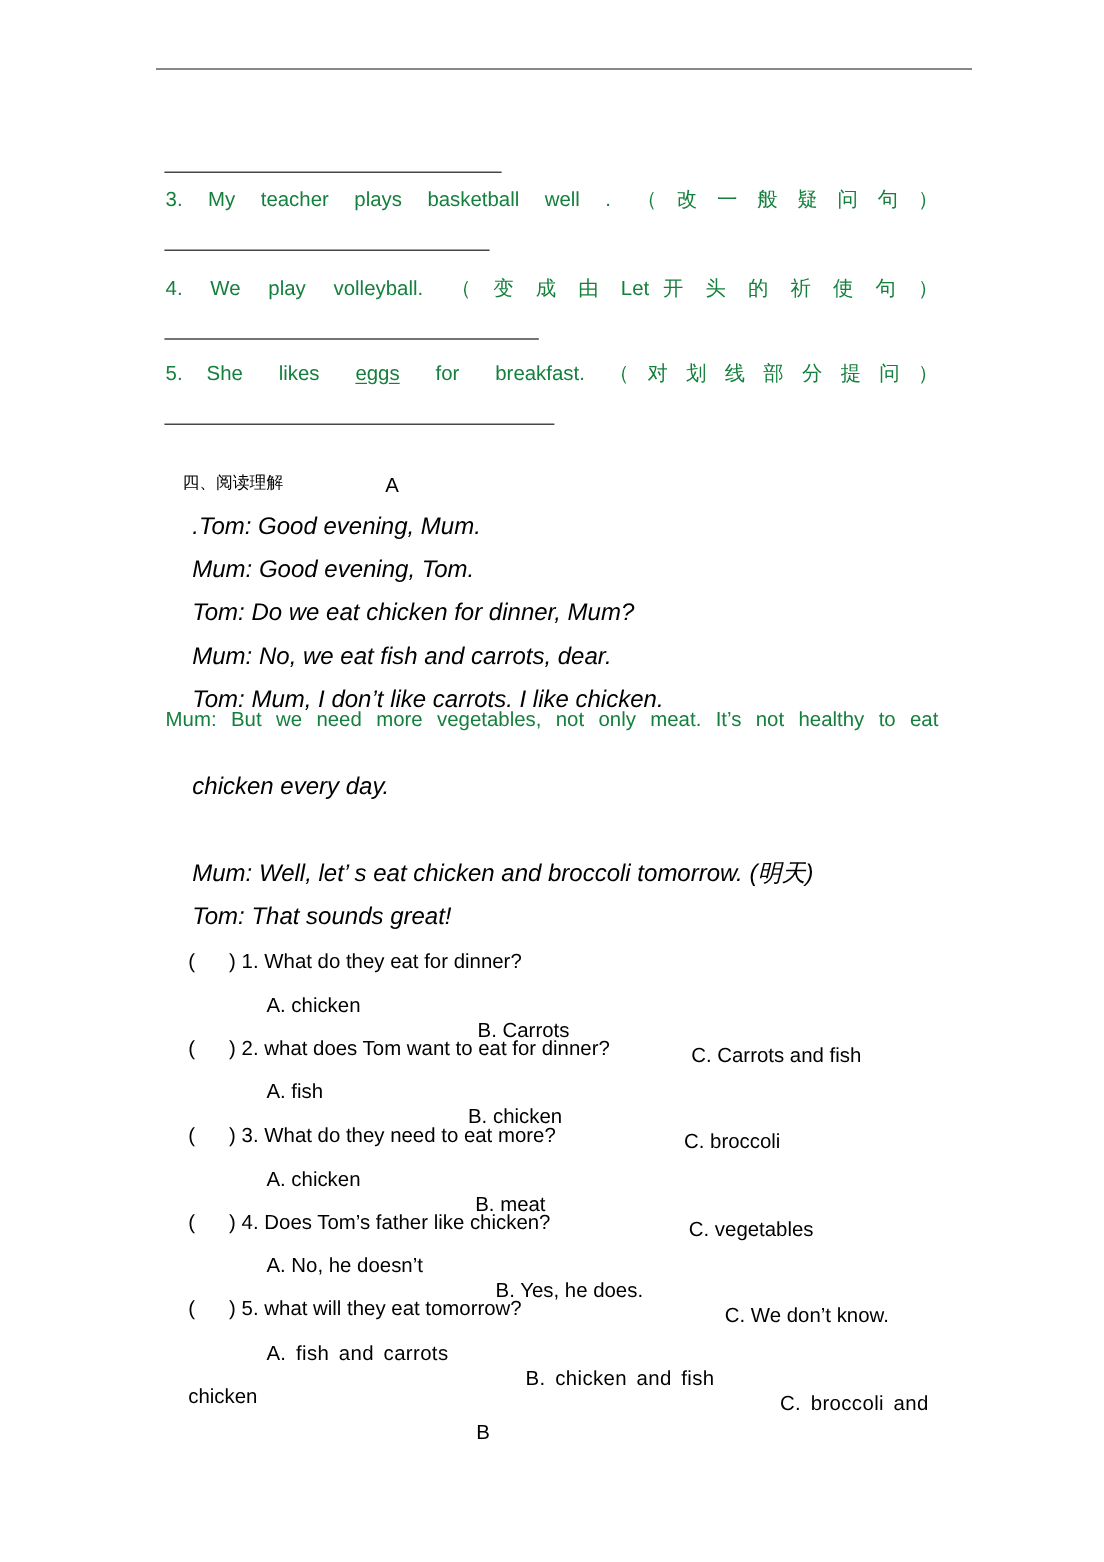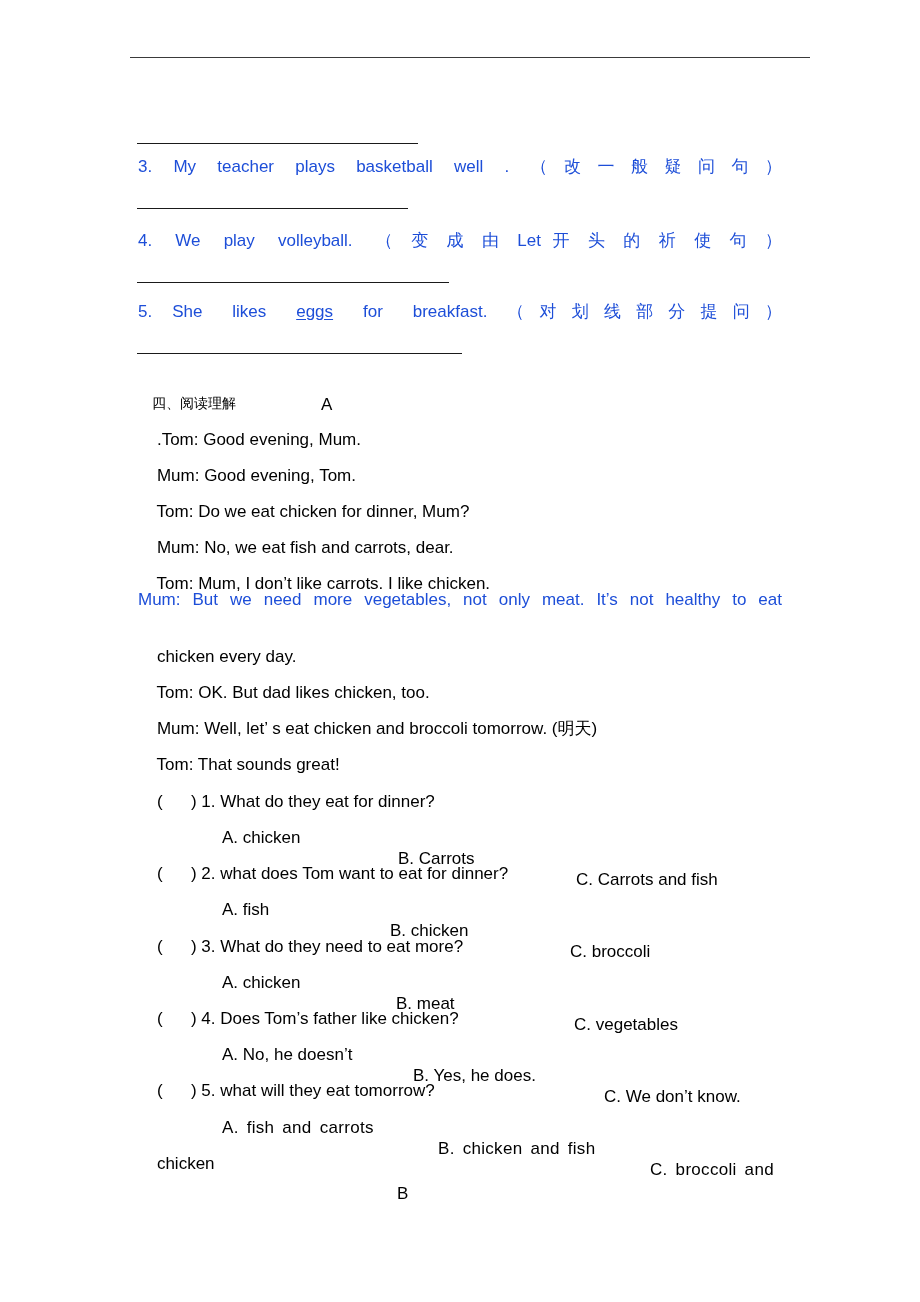--- a/index.html
+++ b/index.html
@@ -51,35 +51,36 @@
 
   
   .just-line {
     position: absolute;
     left: 138px;
     width: 644px;
     font-size: 17px;
     line-height: 21px;
     text-align: justify;
     text-align-last: justify;
-    color: #1d4ed8;
+    color: #15803d;
   }
   .just-line > span { white-space: pre; }
 
   
   .cn-serif {
     font-family: "Liberation Serif", "DejaVu Serif", serif;
   }
 
   .dlg {
     position: absolute;
     left: 138px;
-    font-size: 17px;
-    line-height: 21px;
-    white-space: pre;
+    font-size: 20px;
+    line-height: 21px;
+    white-space: pre;
+    font-style: italic;
   }
 
   .q-row {
     position: absolute;
     left: 138px;
     font-size: 17px;
     line-height: 21px;
     white-space: pre;
   }
 
@@ -159,23 +160,20 @@
     <span>Tom: Mum, I don’t like carrots. I like chicken.</span>
   </div>
 
   <div class="just-line" style="top:589px; text-align-last:justify;">
     <span>Mum: But we need more vegetables, not only meat. It’s not healthy to eat</span>
   </div>
   <div class="dlg" style="top:625px;">
     <span>chicken every day.</span>
   </div>
 
-  <div class="dlg" style="top:661px;">
-    <span>Tom: OK. But dad likes chicken, too.</span>
-  </div>
   <div class="dlg" style="top:697px;">
     <span>Mum: Well, let’ s eat chicken and broccoli tomorrow. (明天)</span>
   </div>
   <div class="dlg" style="top:733px;">
     <span>Tom: That sounds great!</span>
   </div>
 
   <div class="q-row" style="top:770px;">
     <span>(</span><span>      </span><span>)</span><span> </span><span>1.</span><span> </span><span>What do they eat for dinner?</span>
   </div>

